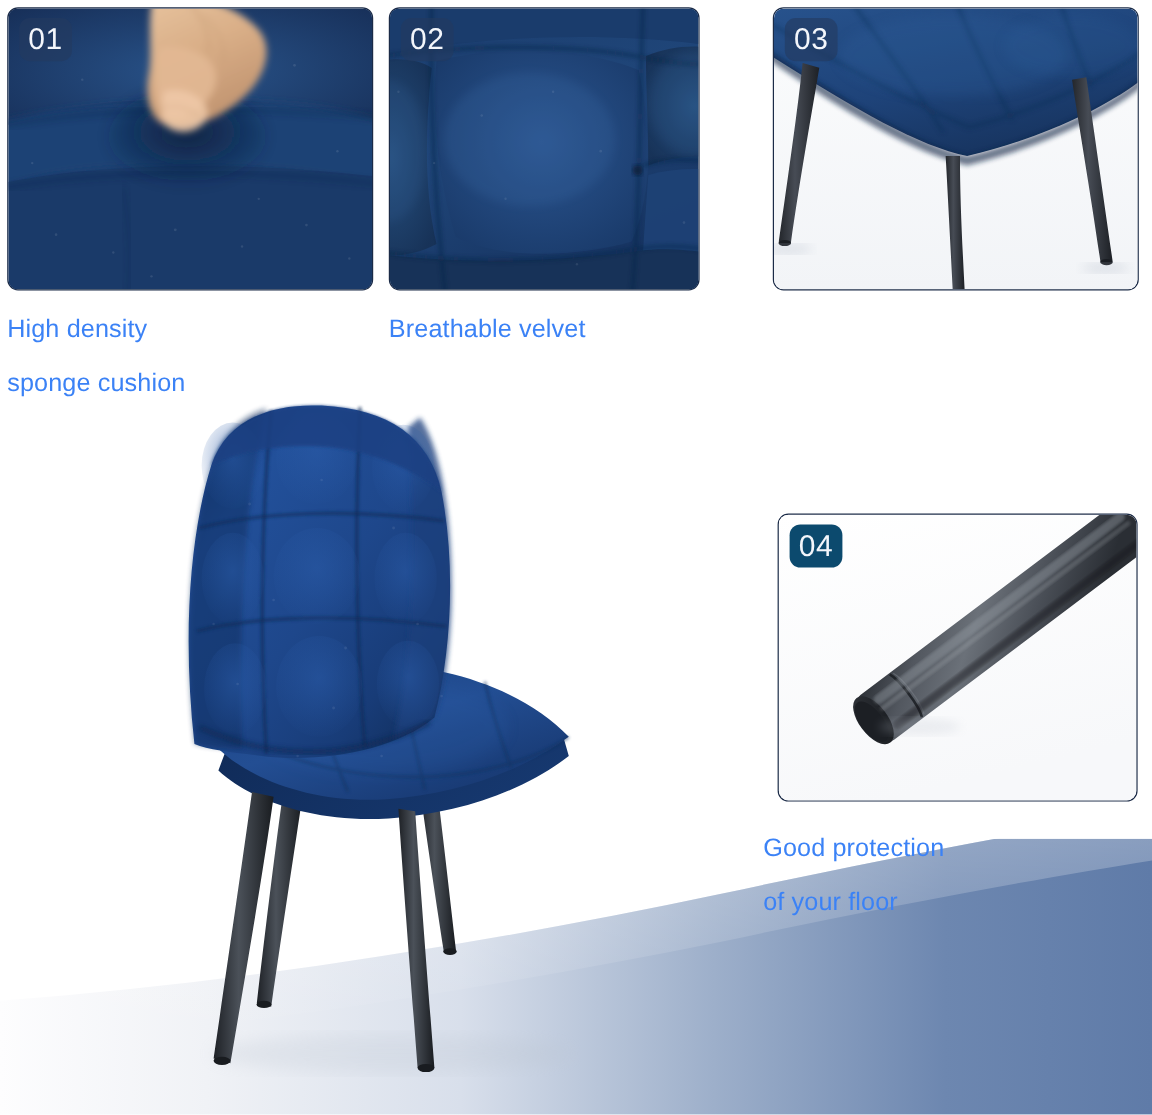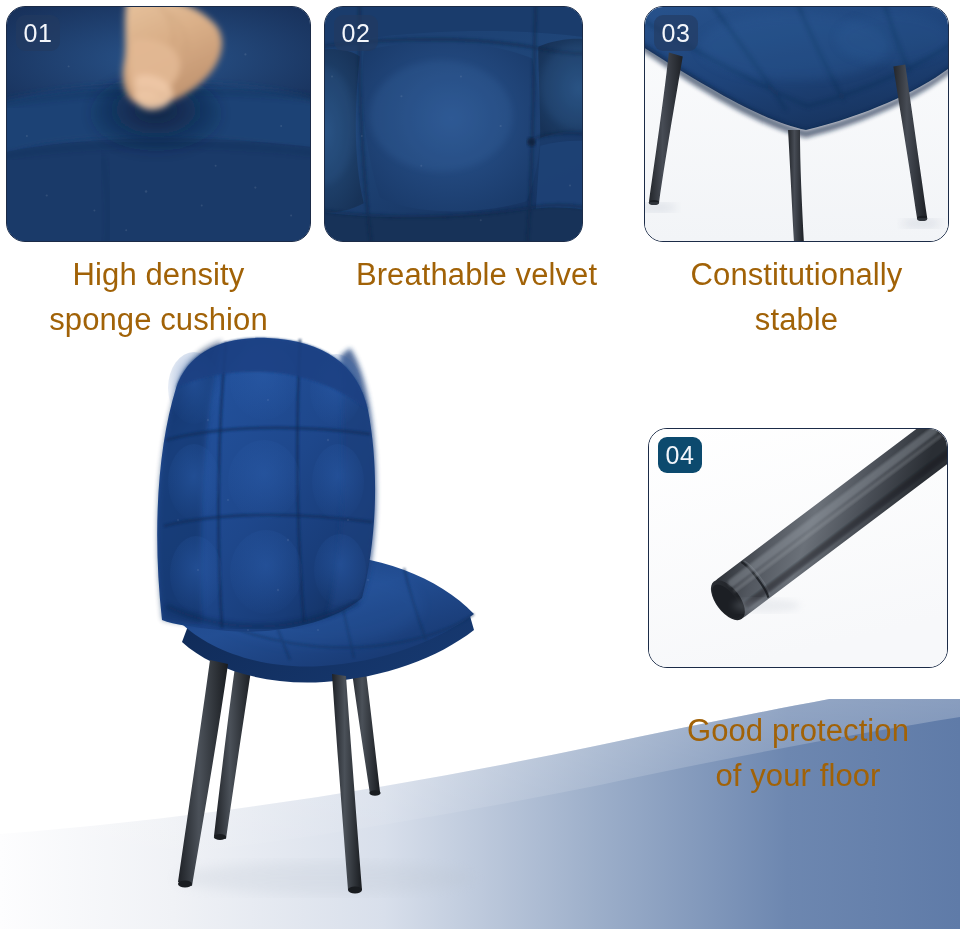--- a/index.html
+++ b/index.html
@@ -10,37 +10,37 @@
   }
   .stage{position:absolute;inset:0;}
 
   
   .swoosh-wrap{position:absolute;left:0;bottom:0;width:960px;height:230px;overflow:hidden;z-index:1;}
   .swoosh-wrap svg{display:block;width:960px;height:230px;}
 
   
   .panel{
     position:absolute;box-sizing:border-box;
-    border:1.6px solid #1b2b47;border-radius:19px;
+    border:1.6px solid #1b2b47;border-radius:9px;
     overflow:hidden;background:#ffffff;z-index:3;
   }
   .panel .photo{position:absolute;inset:0;overflow:hidden;}
   .badge{
     position:absolute;left:9px;top:8px;z-index:6;
     width:44px;height:36px;border-radius:9px;
     display:flex;align-items:center;justify-content:center;
     color:#f3f6fb;font-size:25px;line-height:1;letter-spacing:.5px;
   }
   .badge.translucent{background:rgba(36,58,96,.62);}
   .badge.solid{background:#0c4a6e;}
 
   
   .caption{
-    position:absolute;z-index:4;text-align:center;
-    color:#a16207;font-size:31px;line-height:45px;
+    position:absolute;z-index:4;text-align:left;
+    color:#3b82f6;font-size:21px;line-height:45px;
     letter-spacing:.1px;white-space:pre-line;
   }
 
   
   .hero{position:absolute;left:120,top:0;z-index:3;}
   .hero svg{display:block;}
 </style>
 </head>
 <body>
 
@@ -251,22 +251,20 @@
 
         <ellipse cx="9" cy="197" rx="5.2" ry="2.6" fill="#1a1d22"></ellipse>
         <ellipse cx="279" cy="213" rx="5.2" ry="2.6" fill="#1a1d22"></ellipse>
 
         <ellipse cx="12" cy="202" rx="20" ry="4" fill="#aab3c2" opacity=".35" filter="url(#soft3b)"></ellipse>
         <ellipse cx="278" cy="218" rx="20" ry="4" fill="#aab3c2" opacity=".35" filter="url(#soft3b)"></ellipse>
       </svg>
     </div>
     <div class="badge translucent">03</div>
   </div>
-  <div class="caption" style="left:644px;top:252px;width:305px;">Constitutionally
-stable</div>
 
   <div class="panel" style="left:648px;top:428px;width:300px;height:240px;">
     <div class="photo">
       <svg viewBox="0 0 300 240" preserveAspectRatio="xMidYMid slice" style="width:100%;height:100%;display:block;">
         <defs>
           <linearGradient id="p4bg" x1="0" y1="0" x2="0.3" y2="1">
             <stop offset="0" stop-color="#ffffff"></stop>
             <stop offset="1" stop-color="#f7f8fa"></stop>
           </linearGradient>
           <linearGradient id="p4tube" x1="0" y1="0" x2="1" y2="0.25">
@@ -302,21 +300,21 @@
           <rect x="72" y="104" width="262" height="8" rx="4" fill="#9aa1a9" opacity=".40" filter="url(#soft4)"></rect>
           <rect x="72" y="114" width="262" height="4" rx="2" fill="#c3c9ce" opacity=".22" filter="url(#soft4)"></rect>
           <rect x="72" y="131" width="262" height="7" rx="3.5" fill="#15181c" opacity=".45" filter="url(#soft4)"></rect>
         </g>
 
         <ellipse cx="118" cy="178" rx="34" ry="7" fill="#b9c0cb" opacity=".22" filter="url(#soft4b)"></ellipse>
       </svg>
     </div>
     <div class="badge solid">04</div>
   </div>
-  <div class="caption" style="left:636px;top:684px;width:324px;margin-top:24px;">Good protection
+  <div class="caption" style="left:636px;top:684px;width:324px;">Good protection
 of your floor</div>
 
   <div class="hero" style="position:absolute;left:118px;top:330px;width:420px;height:570px;z-index:3;">
     <svg viewBox="0 0 420 570" style="width:420px;height:570px;display:block;">
       <defs>
         <linearGradient id="hbackF" x1="0.08" y1="0" x2="0.95" y2="0.9">
           <stop offset="0" stop-color="#17397a"></stop>
           <stop offset="0.22" stop-color="#22509a"></stop>
           <stop offset="0.55" stop-color="#1e478b"></stop>
           <stop offset="0.82" stop-color="#183c78"></stop>

